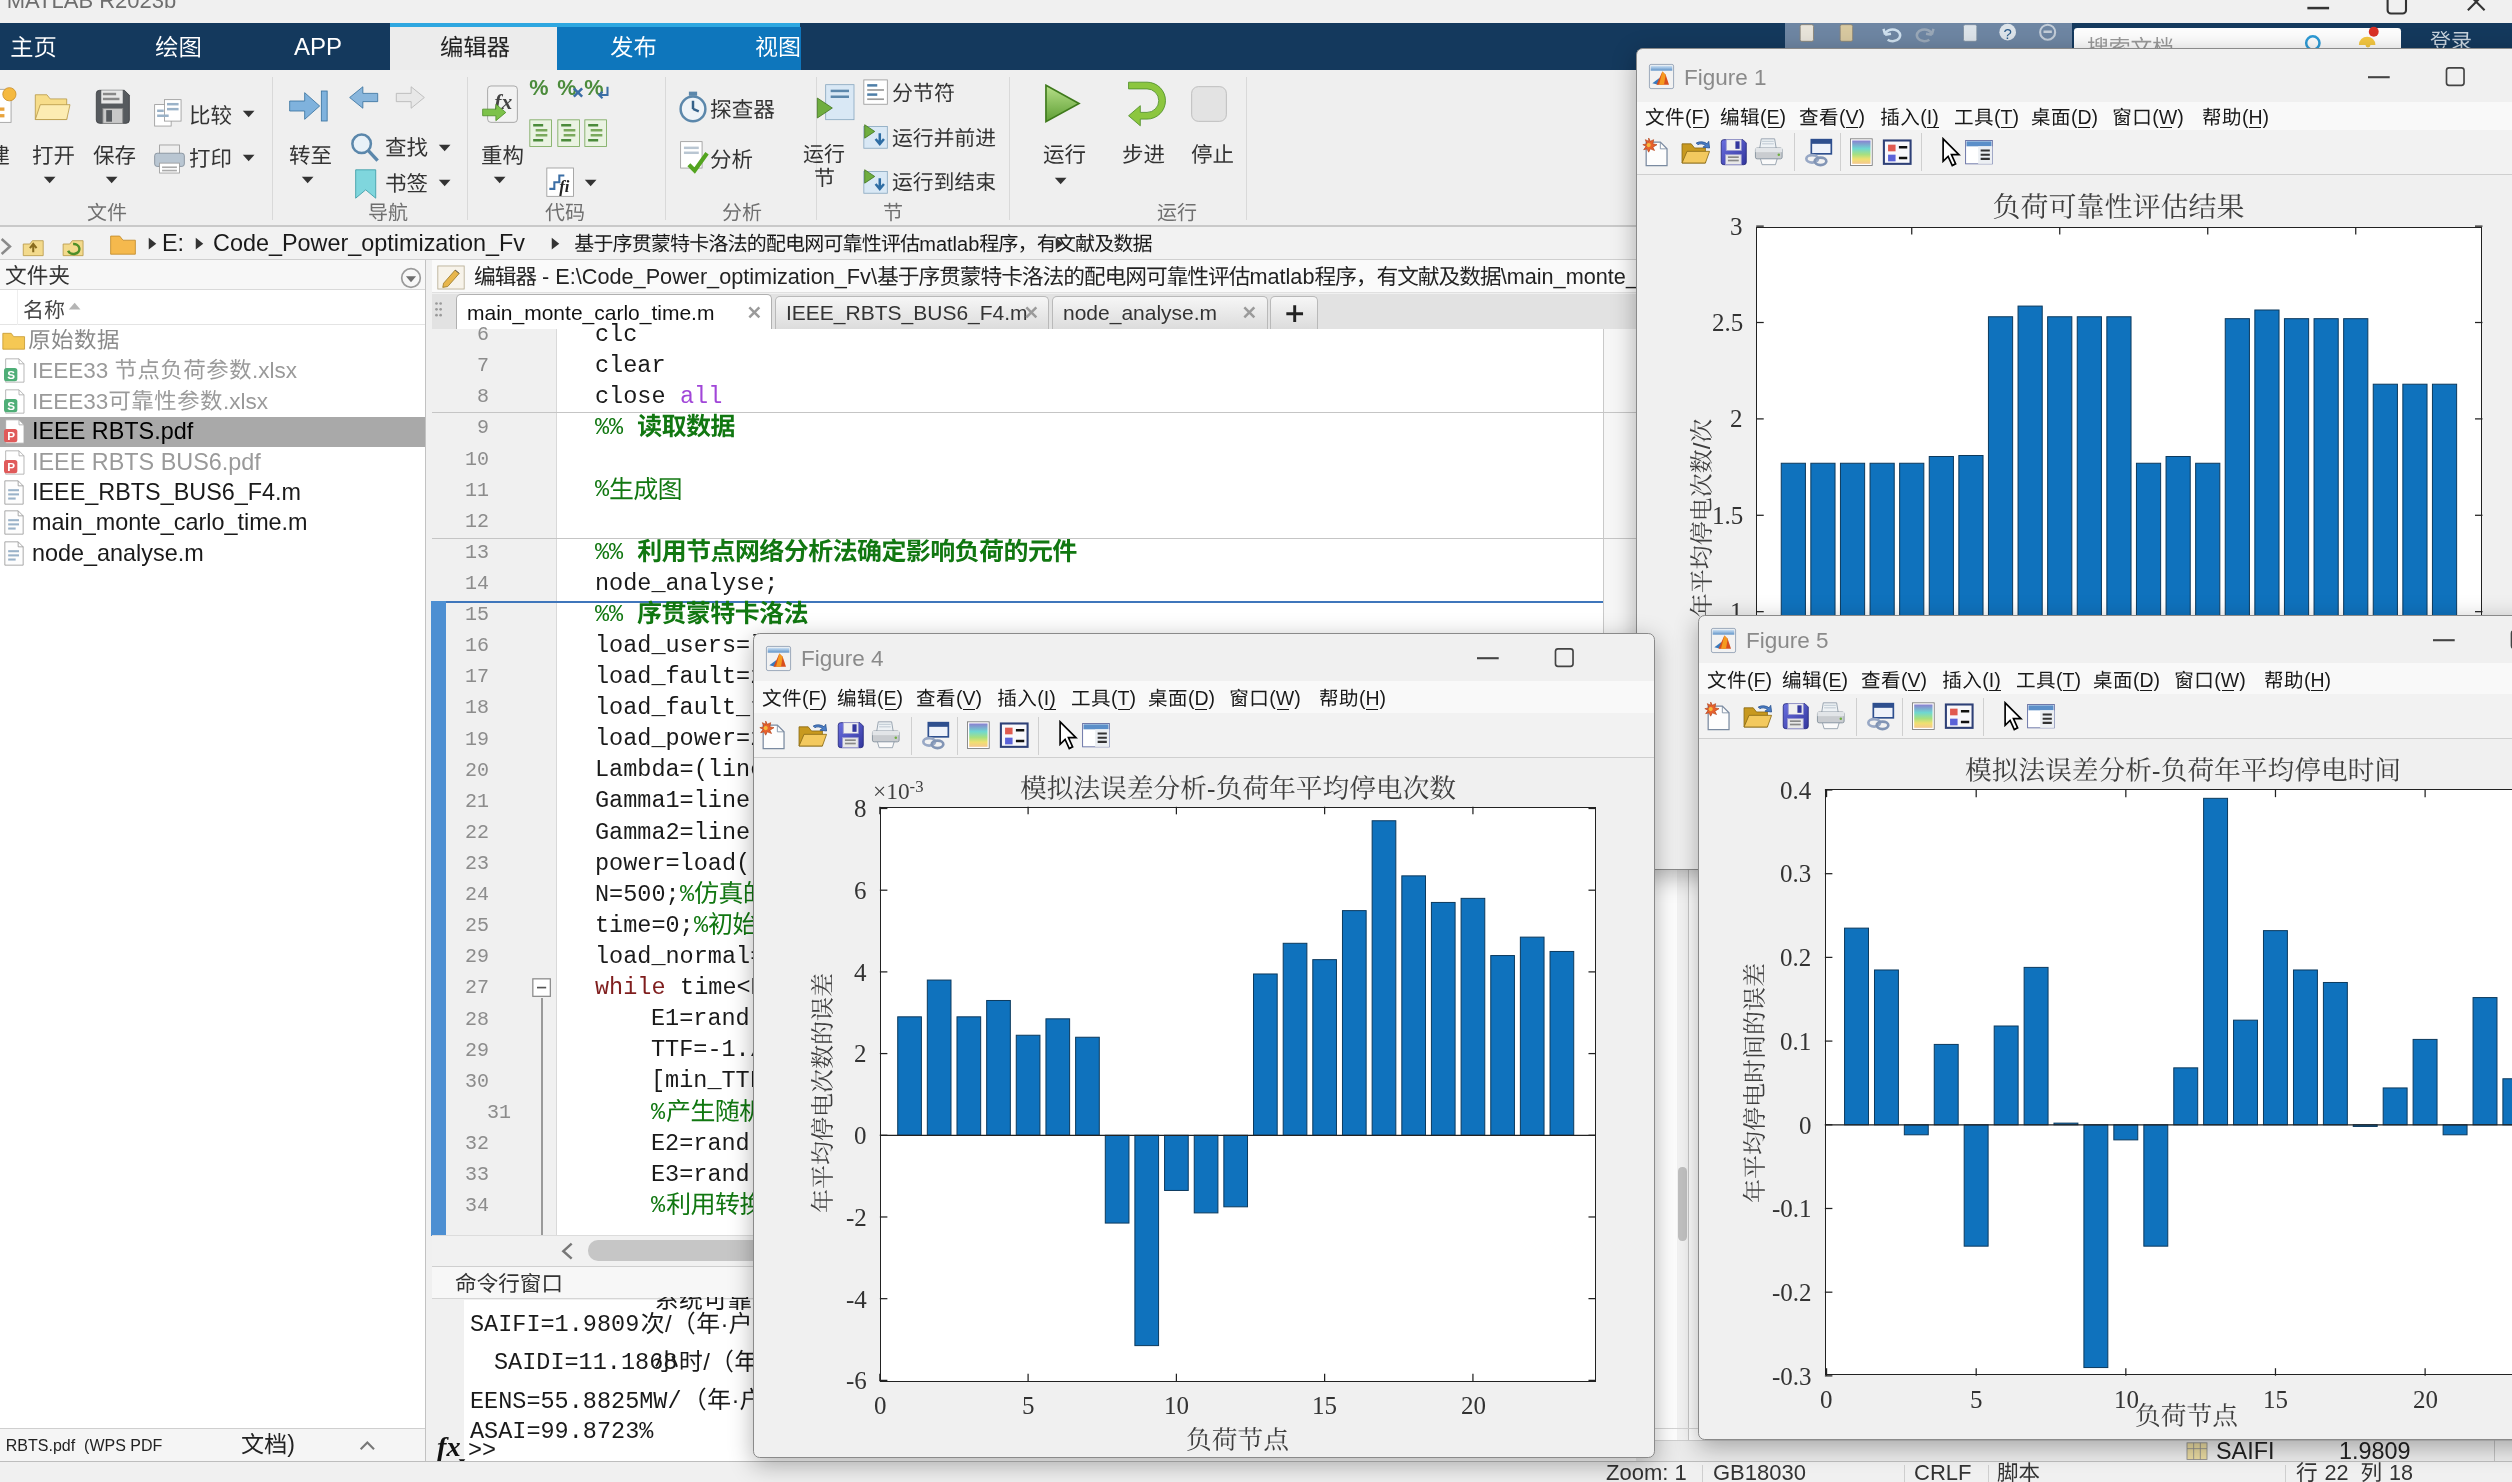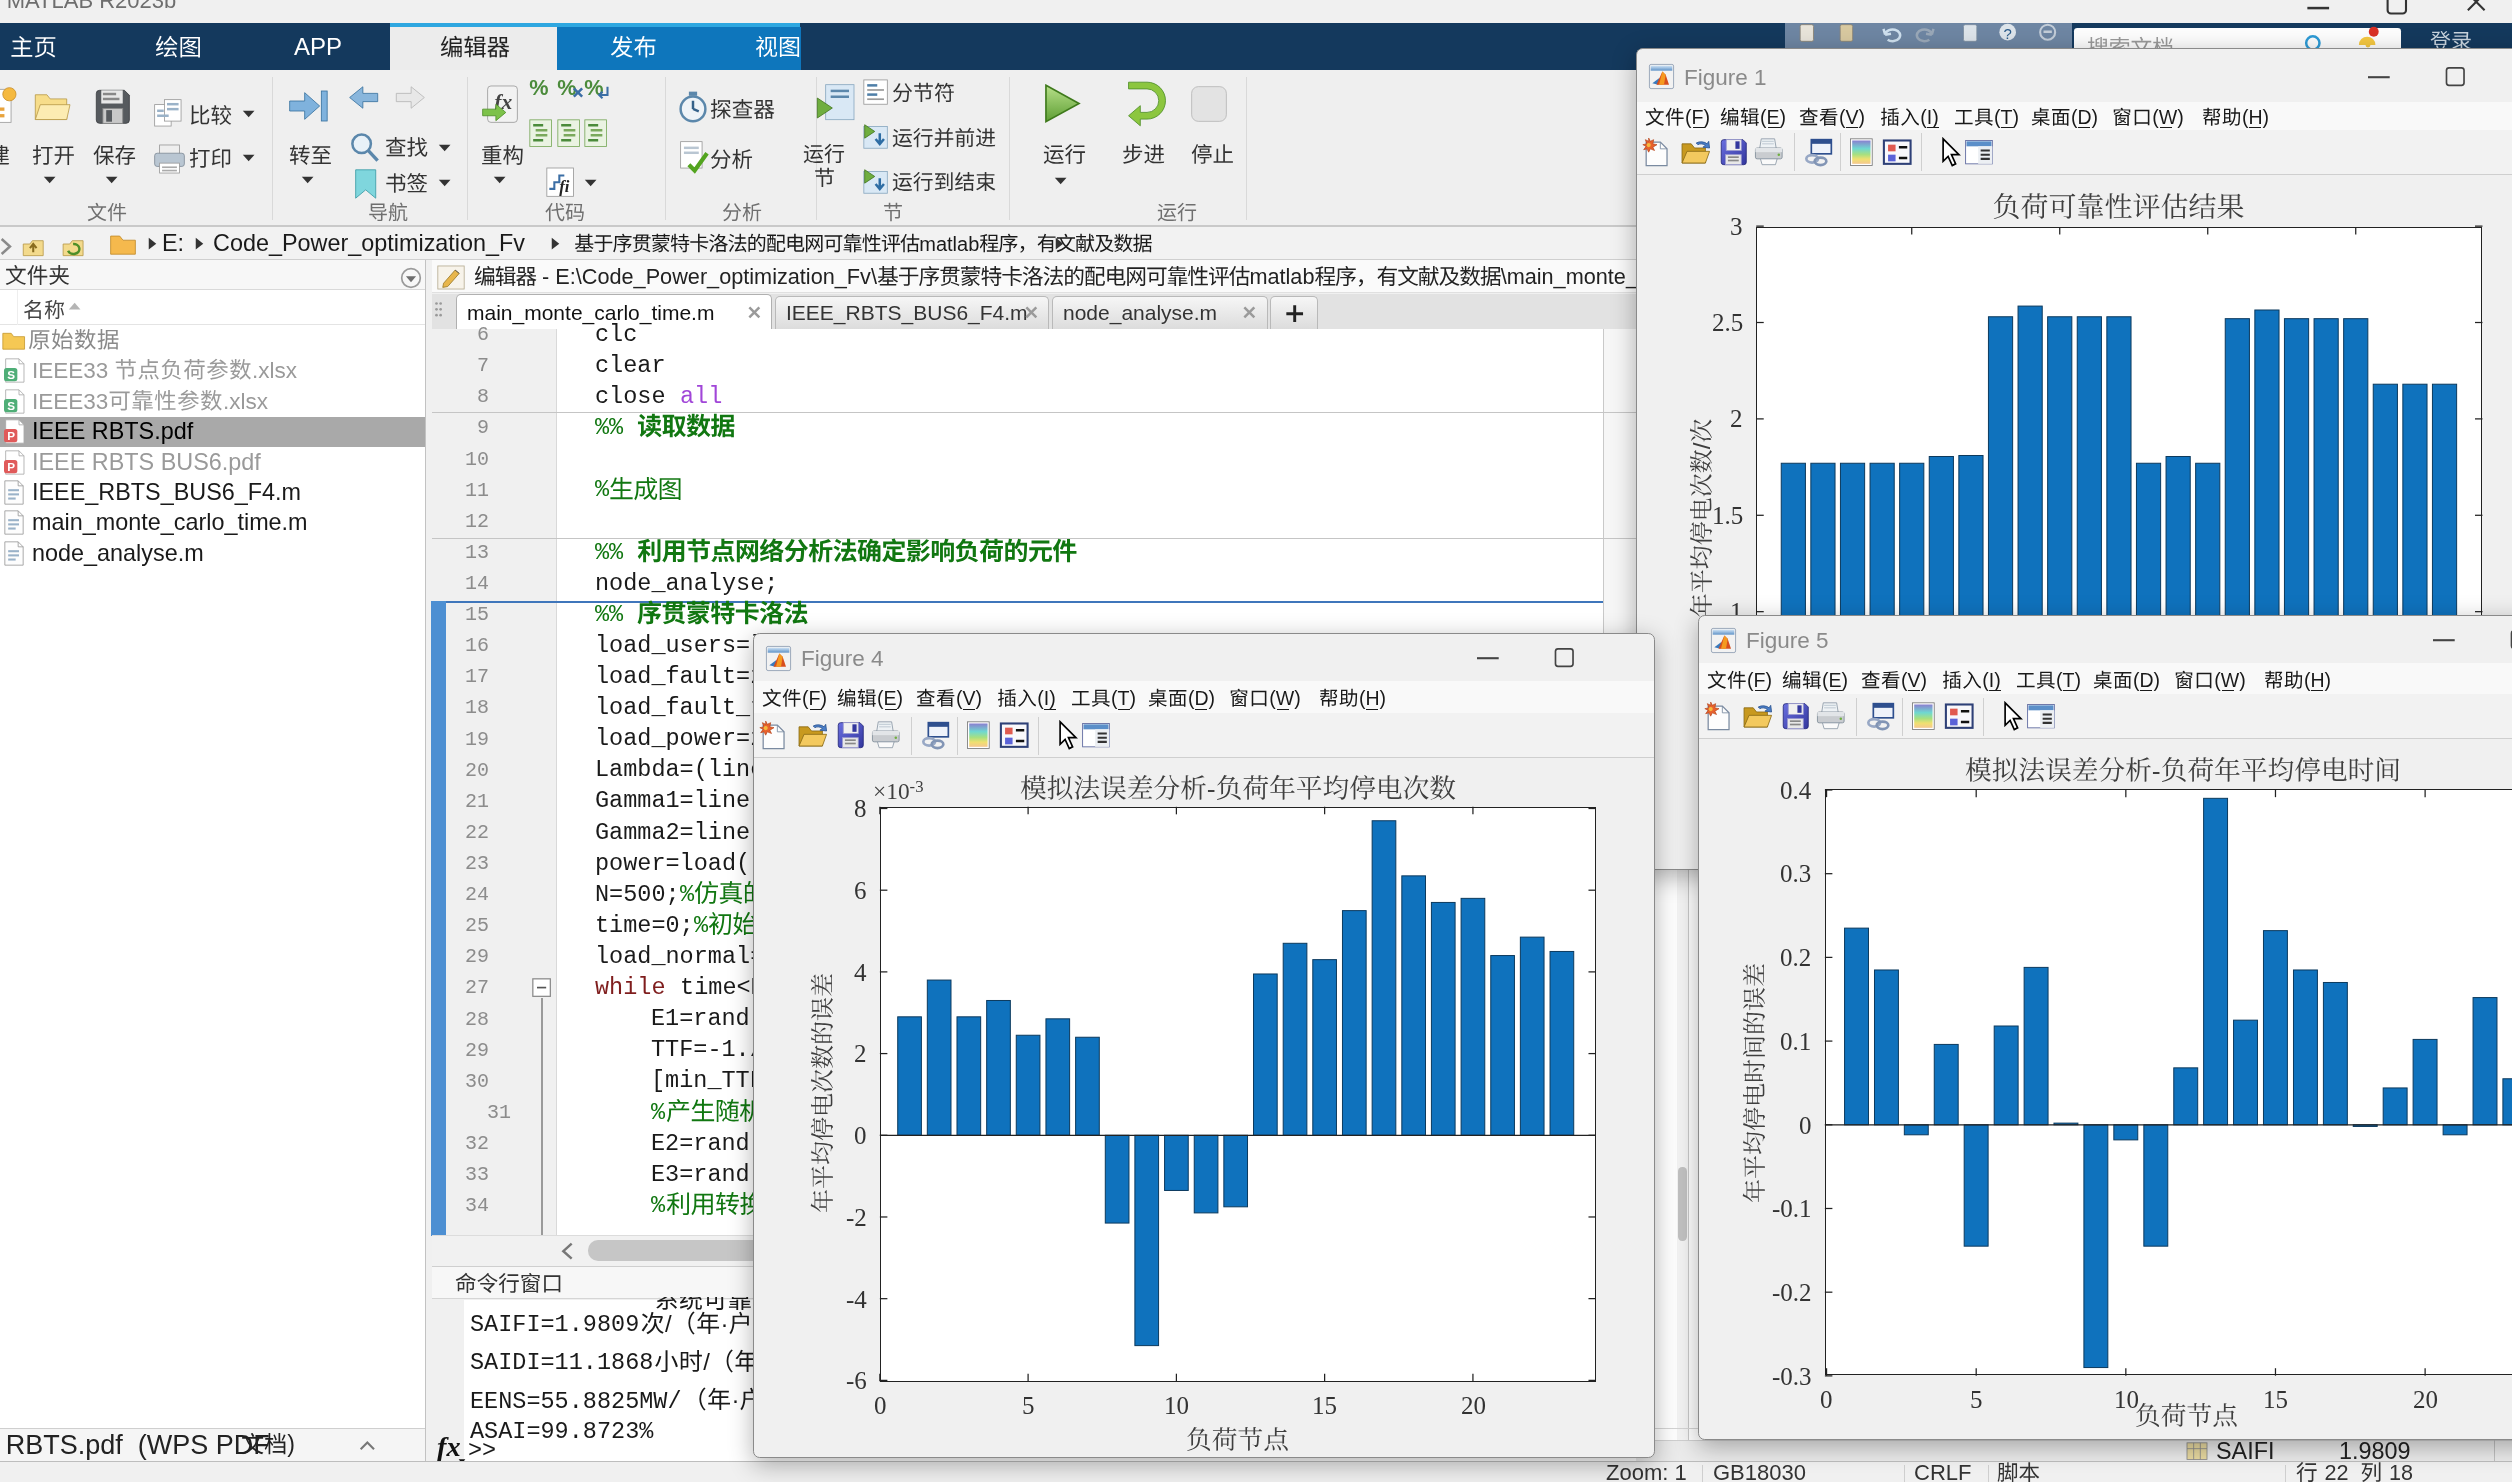--- a/index.html
+++ b/index.html
@@ -686,21 +686,21 @@
     <div style="position:absolute;left:32px;top:509px;font-family:'Liberation Sans';font-size:23.4px;font-weight:normal;color:#1a1a1a;white-space:pre;line-height:27.5px;">main_monte_carlo_time.m</div>
     <svg style="position:absolute;left:3.3px;top:541px" width="22" height="25" viewBox="0 0 26 30">
       <path d="M2 1 L18 1 L24 7 L24 29 L2 29 Z" fill="#fdfdfd" stroke="#999"></path>
       <path d="M18 1 L18 7 L24 7" fill="none" stroke="#999"></path>
       <rect x="6" y="11" width="13" height="2.5" fill="#9ab2c8"></rect>
       <rect x="6" y="16" width="13" height="2.5" fill="#9ab2c8"></rect>
       <rect x="6" y="21" width="9" height="2.5" fill="#9ab2c8"></rect>
     </svg>
     <div style="position:absolute;left:32px;top:540px;font-family:'Liberation Sans';font-size:23.4px;font-weight:normal;color:#1a1a1a;white-space:pre;line-height:27.5px;">node_analyse.m</div>
     <div style="position:absolute;left:0px;top:1428px;width:425px;height:33px;background:#f5f5f5;border-top:0.8px solid #cfcfcf;"></div>
-    <div style="position:absolute;left:5.8px;top:1432px;font-family:'Liberation Sans';font-size:27px;font-weight:normal;color:#222;white-space:pre;line-height:27.5px;text-align:right;">RBTS.pdf  (WPS PDF</div>
+    <div style="position:absolute;left:5.8px;top:1432px;font-family:'Liberation Sans';font-size:16px;font-weight:normal;color:#222;white-space:pre;line-height:27.5px;text-align:right;">RBTS.pdf  (WPS PDF</div>
     <svg style="position:absolute;left:241px;top:1432px;" width="54" height="23.4" viewBox="0 0 2333 1000" fill="#222">
       <use href="#s12" x="0"></use>
       <use href="#s13" x="1000"></use>
       <text xml:space="preserve" x="2000" y="880" font-family="Liberation Sans" font-size="1000">)</text>
     </svg>
     <svg style="position:absolute;left:359px;top:1440px" width="16.7" height="11.7" viewBox="0 0 20 14">
       <path d="M2 11 L10 3 L18 11" fill="none" stroke="#777" stroke-width="2.5"></path>
     </svg>
     <div style="position:absolute;left:432px;top:260px;width:1204px;height:33px;background:#fafafa;border-bottom:0.8px solid #e0e0e0;"></div>
     <svg style="position:absolute;left:437px;top:265px" width="28" height="25" viewBox="0 0 34 30">
@@ -946,21 +946,21 @@
     <div style="position:absolute;left:470px;top:1311px;font-family:'Liberation Mono';font-size:23.5px;font-weight:normal;color:#1a1a1a;white-space:pre;line-height:27.5px;">SAIFI=1.9809</div>
     <svg style="position:absolute;left:640px;top:1311px;" width="138" height="24" viewBox="0 0 5697 1000" fill="#1a1a1a">
       <use href="#s138" x="0"></use>
       <text xml:space="preserve" x="1017" y="880" font-family="Liberation Sans" font-size="1000">/</text>
       <use href="#s139" x="1295"></use>
       <use href="#s119" x="2312"></use>
       <text xml:space="preserve" x="3330" y="880" font-family="Liberation Sans" font-size="1000">·</text>
       <use href="#s140" x="3663"></use>
       <use href="#s141" x="4680"></use>
     </svg>
-    <div style="position:absolute;left:470px;top:1349px;font-family:'Liberation Mono';font-size:23.5px;font-weight:normal;color:#1a1a1a;white-space:pre;line-height:27.5px;">SAIDI=11.1868</div>
+    <div style="position:absolute;left:494px;top:1349px;font-family:'Liberation Mono';font-size:23.5px;font-weight:normal;color:#1a1a1a;white-space:pre;line-height:27.5px;">SAIDI=11.1868</div>
     <svg style="position:absolute;left:654px;top:1349px;" width="162" height="24" viewBox="0 0 6714 1000" fill="#1a1a1a">
       <use href="#s142" x="0"></use>
       <use href="#s122" x="1017"></use>
       <text xml:space="preserve" x="2034" y="880" font-family="Liberation Sans" font-size="1000">/</text>
       <use href="#s139" x="2312"></use>
       <use href="#s119" x="3330"></use>
       <text xml:space="preserve" x="4347" y="880" font-family="Liberation Sans" font-size="1000">·</text>
       <use href="#s140" x="4680"></use>
       <use href="#s141" x="5697"></use>
     </svg>

